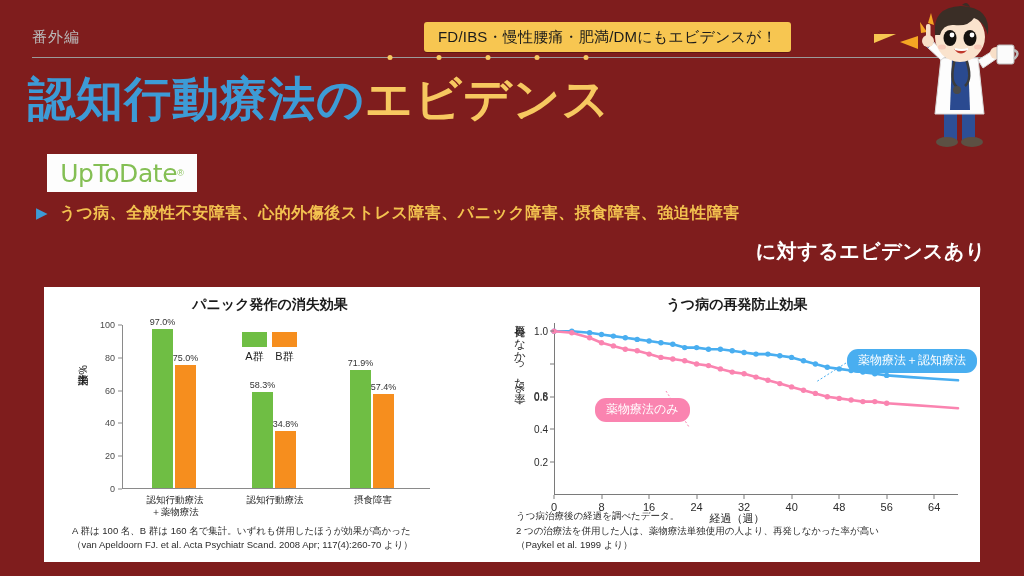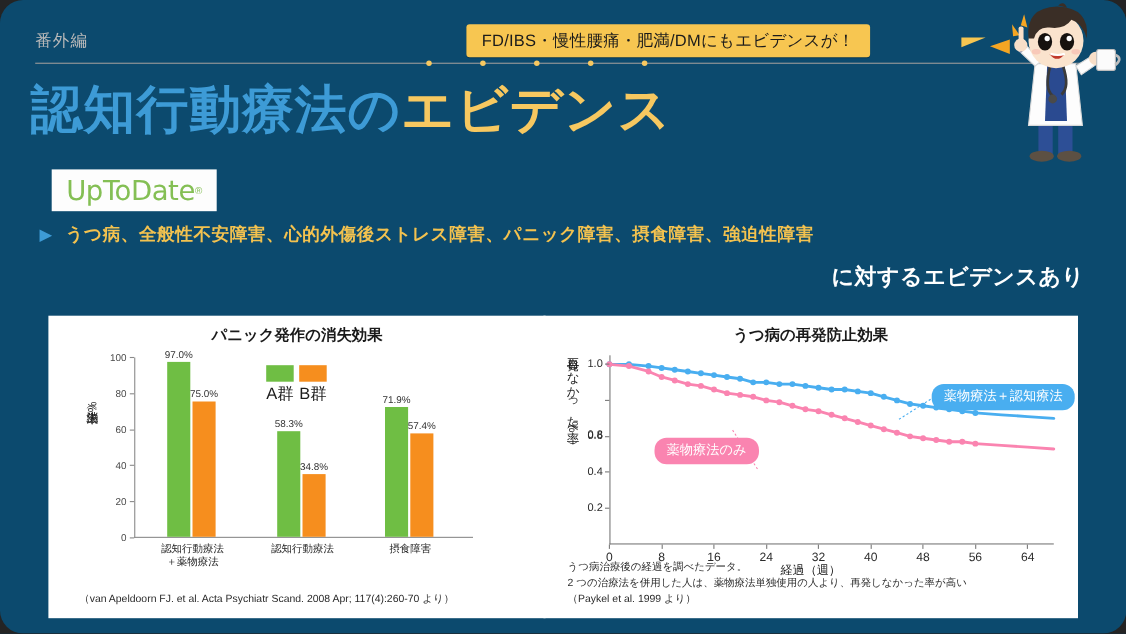--- a/index.html
+++ b/index.html
@@ -5,23 +5,22 @@
   html, body {
     margin: 0; padding: 0;
     width: 1024px; height: 576px;
     background: #242424;
     font-family: "Liberation Sans", "DejaVu Sans", sans-serif;
     overflow: hidden;
   }
   #slide {
     position: relative;
     width: 1024px; height: 576px;
-    background: #0c4a6e;
+    background: #7f1d1d;
     overflow: hidden;
-    border-radius: 21px;
   }
 
   
   .kicker {
     position: absolute;
     left: 32px; top: 28px;
     font-size: 15px;
     color: #b9b9b9;
     letter-spacing: 1px;
   }
@@ -207,21 +206,21 @@
   }
   .legend {
     position: absolute;
     left: 198px; top: 45px;
     display: flex; gap: 5px;
   }
   .legend-item { text-align: center; }
   .legend-swatch { width: 25px; height: 15px; }
   .legend-swatch.green  { background: #6fbe44; }
   .legend-swatch.orange { background: #f68e1e; }
-  .legend-label { font-size: 15px; color: #1c1c1c; margin-top: 2px; }
+  .legend-label { font-size: 11px; color: #1c1c1c; margin-top: 2px; }
 
   
   .caption {
     position: absolute;
     left: 28px; bottom: 9px;
     font-size: 9.5px;
     color: #2b2b2b;
     line-height: 1.55;
     white-space: nowrap;
   }
@@ -375,20 +374,21 @@
         <div class="legend-swatch green"></div>
         <div class="legend-label">A群</div>
       </div>
       <div class="legend-item">
         <div class="legend-swatch orange"></div>
         <div class="legend-label">B群</div>
       </div>
     </div>
 
     <div class="caption" id="caption-left">
+        <div>A 群は 100 名、B 群は 160 名で集計。いずれも併用したほうが効果が高かった</div>
         <div>（van Apeldoorn FJ. et al. Acta Psychiatr Scand. 2008 Apr; 117(4):260-70 より）</div>
       </div>
   </div>
 
   <div class="panel" id="panel-right">
     <div class="panel-title">うつ病の再発防止効果</div>
     <div class="ylabel-right">再発しなかった率（%）</div>
     <div class="xlabel-right">経過（週）</div>
 
     <div class="line-plot" id="line-plot">

